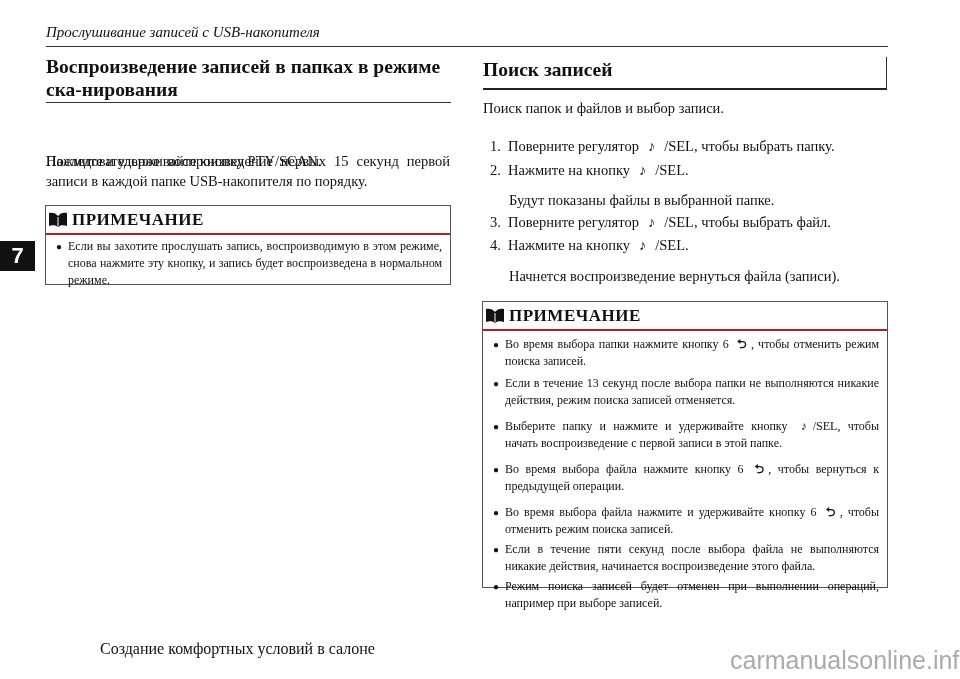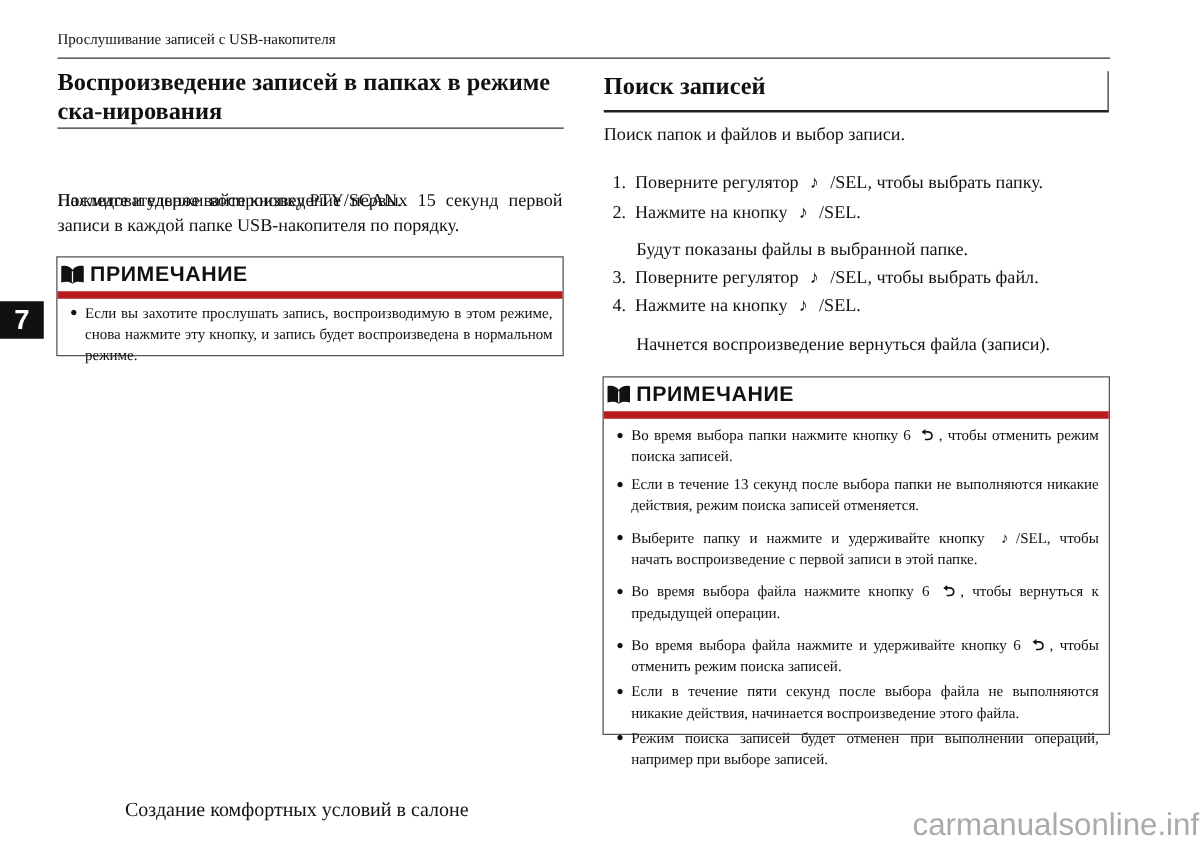--- a/index.html
+++ b/index.html
@@ -1,32 +1,32 @@
 <!DOCTYPE html>
 <html><head>
 <meta charset="utf-8">
 <style>
   html, body { margin:0; padding:0; background:#fff; }
   body { width:960px; height:679px; position:relative; overflow:hidden;
          font-family:"Liberation Serif", serif; color:#111; }
   .abs { position:absolute; }
 
-  .running-head { left:46px; top:24px; font-size:12px; }
+  .running-head { left:46px; top:24px; font-size:15px;font-style:italic; }
   .top-rule { left:46px; top:46px; width:842px; height:0; border-top:1.5px solid #333; }
 
   .h-left { left:46px; top:55px; width:404px; font-weight:bold; font-size:19.5px; line-height:23px; }
   .h-left-rule { left:46px; top:102px; width:405px; border-top:1.5px solid #333; }
 
   .p { font-size:14.5px; line-height:20px; text-align:justify; }
   .p1 { left:46px; top:120px; width:404px;margin-top:31px; }
   .p2 { left:46px; top:151px; width:404px; }
 
   .note { border:1px solid #555; box-sizing:border-box; }
-  .note-head { height:27px; border-bottom:6px solid #b91c1c; display:flex; align-items:center; padding-left:2px;
-               font-family:Liberation Sans, sans-serif; font-weight:bold; font-size:17px; letter-spacing:0.5px;text-align:right; }
+  .note-head { height:27px; border-bottom:2px solid #b91c1c; display:flex; align-items:center; padding-left:2px;
+               font-family:Liberation Serif, serif; font-weight:bold; font-size:17px; letter-spacing:0.5px;text-align:right; }
   .note-head svg { width:20px; height:17px; margin-right:4px; }
   .note-body { padding:3px 8px 6px 10px; }
   .note-item { display:flex; font-size:12px; line-height:17px; text-align:justify; margin-bottom:3px; }
   .bullet { flex:0 0 12px; font-size:10px; line-height:17px; }
   .note-text { flex:1; }
 
   .note1 { left:45px; top:205px; width:406px; height:80px; }
   .note2 { left:482px; top:301px; width:406px; height:287px; }
 
   .chapter-tab { left:0; top:241px; width:35px; height:30px; background:#111; color:#fff;

